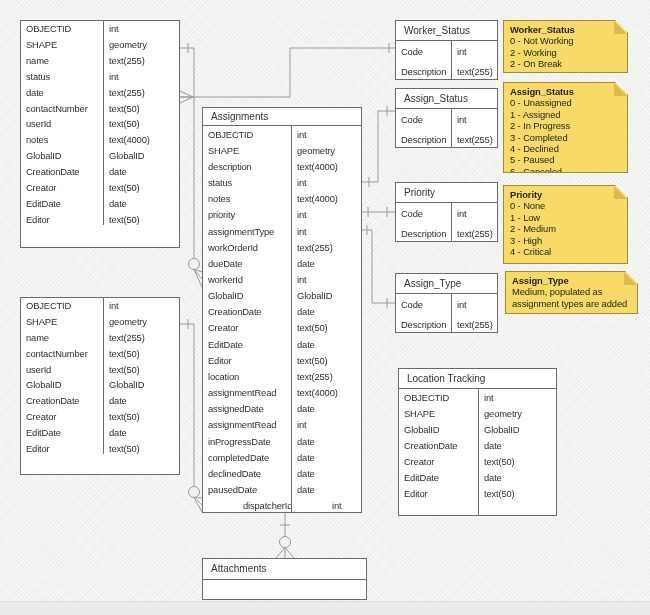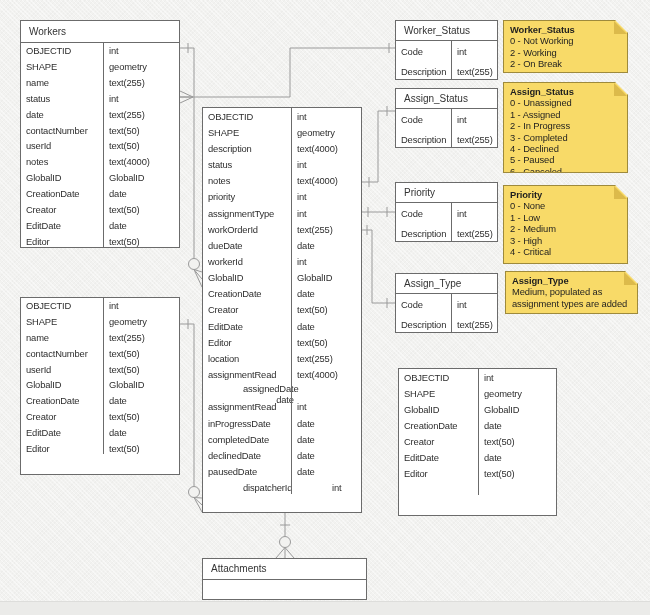--- a/index.html
+++ b/index.html
@@ -92,21 +92,20 @@
         <path d="M285,513 L285,536"></path>
         <path d="M280,525 L290,525"></path>
         <path d="M285,547.5 L276,558"></path>
         <path d="M285,547.5 L285,558"></path>
         <path d="M285,547.5 L294,558"></path>
         <circle cx="285" cy="542" r="5.5"></circle>
       </g>
     </svg>
   <div id="bottom-strip"></div>
 <div class="entity" style="left: 20px; top: 20px; width: 160px; height: 228px;">
-      <div class="entity-header" style="height: 21px; line-height: 21px;">Workers</div>
       <div class="entity-body" style="height: 204px;">
         <div class="col-divider" style="left: 82px;"></div>
         <div class="field-row" style="height: 15.85px;">
           <span class="fname" style="width: 82px;">OBJECTID</span>
           <span class="ftype">int</span>
         </div>
         <div class="field-row" style="height: 15.85px;">
           <span class="fname" style="width: 82px;">SHAPE</span>
           <span class="ftype">geometry</span>
         </div>
@@ -195,20 +194,21 @@
           <span class="fname" style="width: 82px;">EditDate</span>
           <span class="ftype">date</span>
         </div>
         <div class="field-row" style="height: 15.8px;">
           <span class="fname" style="width: 82px;">Editor</span>
           <span class="ftype">text(50)</span>
         </div>
       </div>
     </div>
     <div class="entity" style="left: 202px; top: 107px; width: 160px; height: 406px;">
+      <div class="entity-header" style="height: 17px; line-height: 17px;">Assignments</div>
       <div class="entity-body" style="height: 386px;">
         <div class="col-divider" style="left: 88px;"></div>
         <div class="field-row" style="height: 16.17px;">
           <span class="fname" style="width: 88px;">OBJECTID</span>
           <span class="ftype">int</span>
         </div>
         <div class="field-row" style="height: 16.17px;">
           <span class="fname" style="width: 88px;">SHAPE</span>
           <span class="ftype">geometry</span>
         </div>
@@ -265,21 +265,21 @@
           <span class="ftype">text(50)</span>
         </div>
         <div class="field-row" style="height: 16.17px;">
           <span class="fname" style="width: 88px;">location</span>
           <span class="ftype">text(255)</span>
         </div>
         <div class="field-row" style="height: 16.17px;">
           <span class="fname" style="width: 88px;">assignmentRead</span>
           <span class="ftype">text(4000)</span>
         </div>
-        <div class="field-row" style="height: 16.17px; flex-direction: column;">
+        <div class="field-row" style="height: 16.17px;">
           <span class="fname" style="width: 88px;">assignedDate</span>
           <span class="ftype">date</span>
         </div>
         <div class="field-row" style="height: 16.17px;">
           <span class="fname" style="width: 88px;">assignmentRead</span>
           <span class="ftype">int</span>
         </div>
         <div class="field-row" style="height: 16.17px;">
           <span class="fname" style="width: 88px;">inProgressDate</span>
           <span class="ftype">date</span>
@@ -352,20 +352,21 @@
           <span class="fname" style="width: 55px;">Code</span>
           <span class="ftype">int</span>
         </div>
         <div class="field-row" style="height: 20px;">
           <span class="fname" style="width: 55px;">Description</span>
           <span class="ftype">text(255)</span>
         </div>
       </div>
     </div>
     <div class="entity" style="left: 398px; top: 368px; width: 159px; height: 148px;">
+      <div class="entity-header" style="height: 19px; line-height: 19px;">Location Tracking</div>
       <div class="entity-body" style="height: 126px;">
         <div class="col-divider" style="left: 79px;"></div>
         <div class="field-row" style="height: 16px;">
           <span class="fname" style="width: 79px;">OBJECTID</span>
           <span class="ftype">int</span>
         </div>
         <div class="field-row" style="height: 16px;">
           <span class="fname" style="width: 79px;">SHAPE</span>
           <span class="ftype">geometry</span>
         </div>

